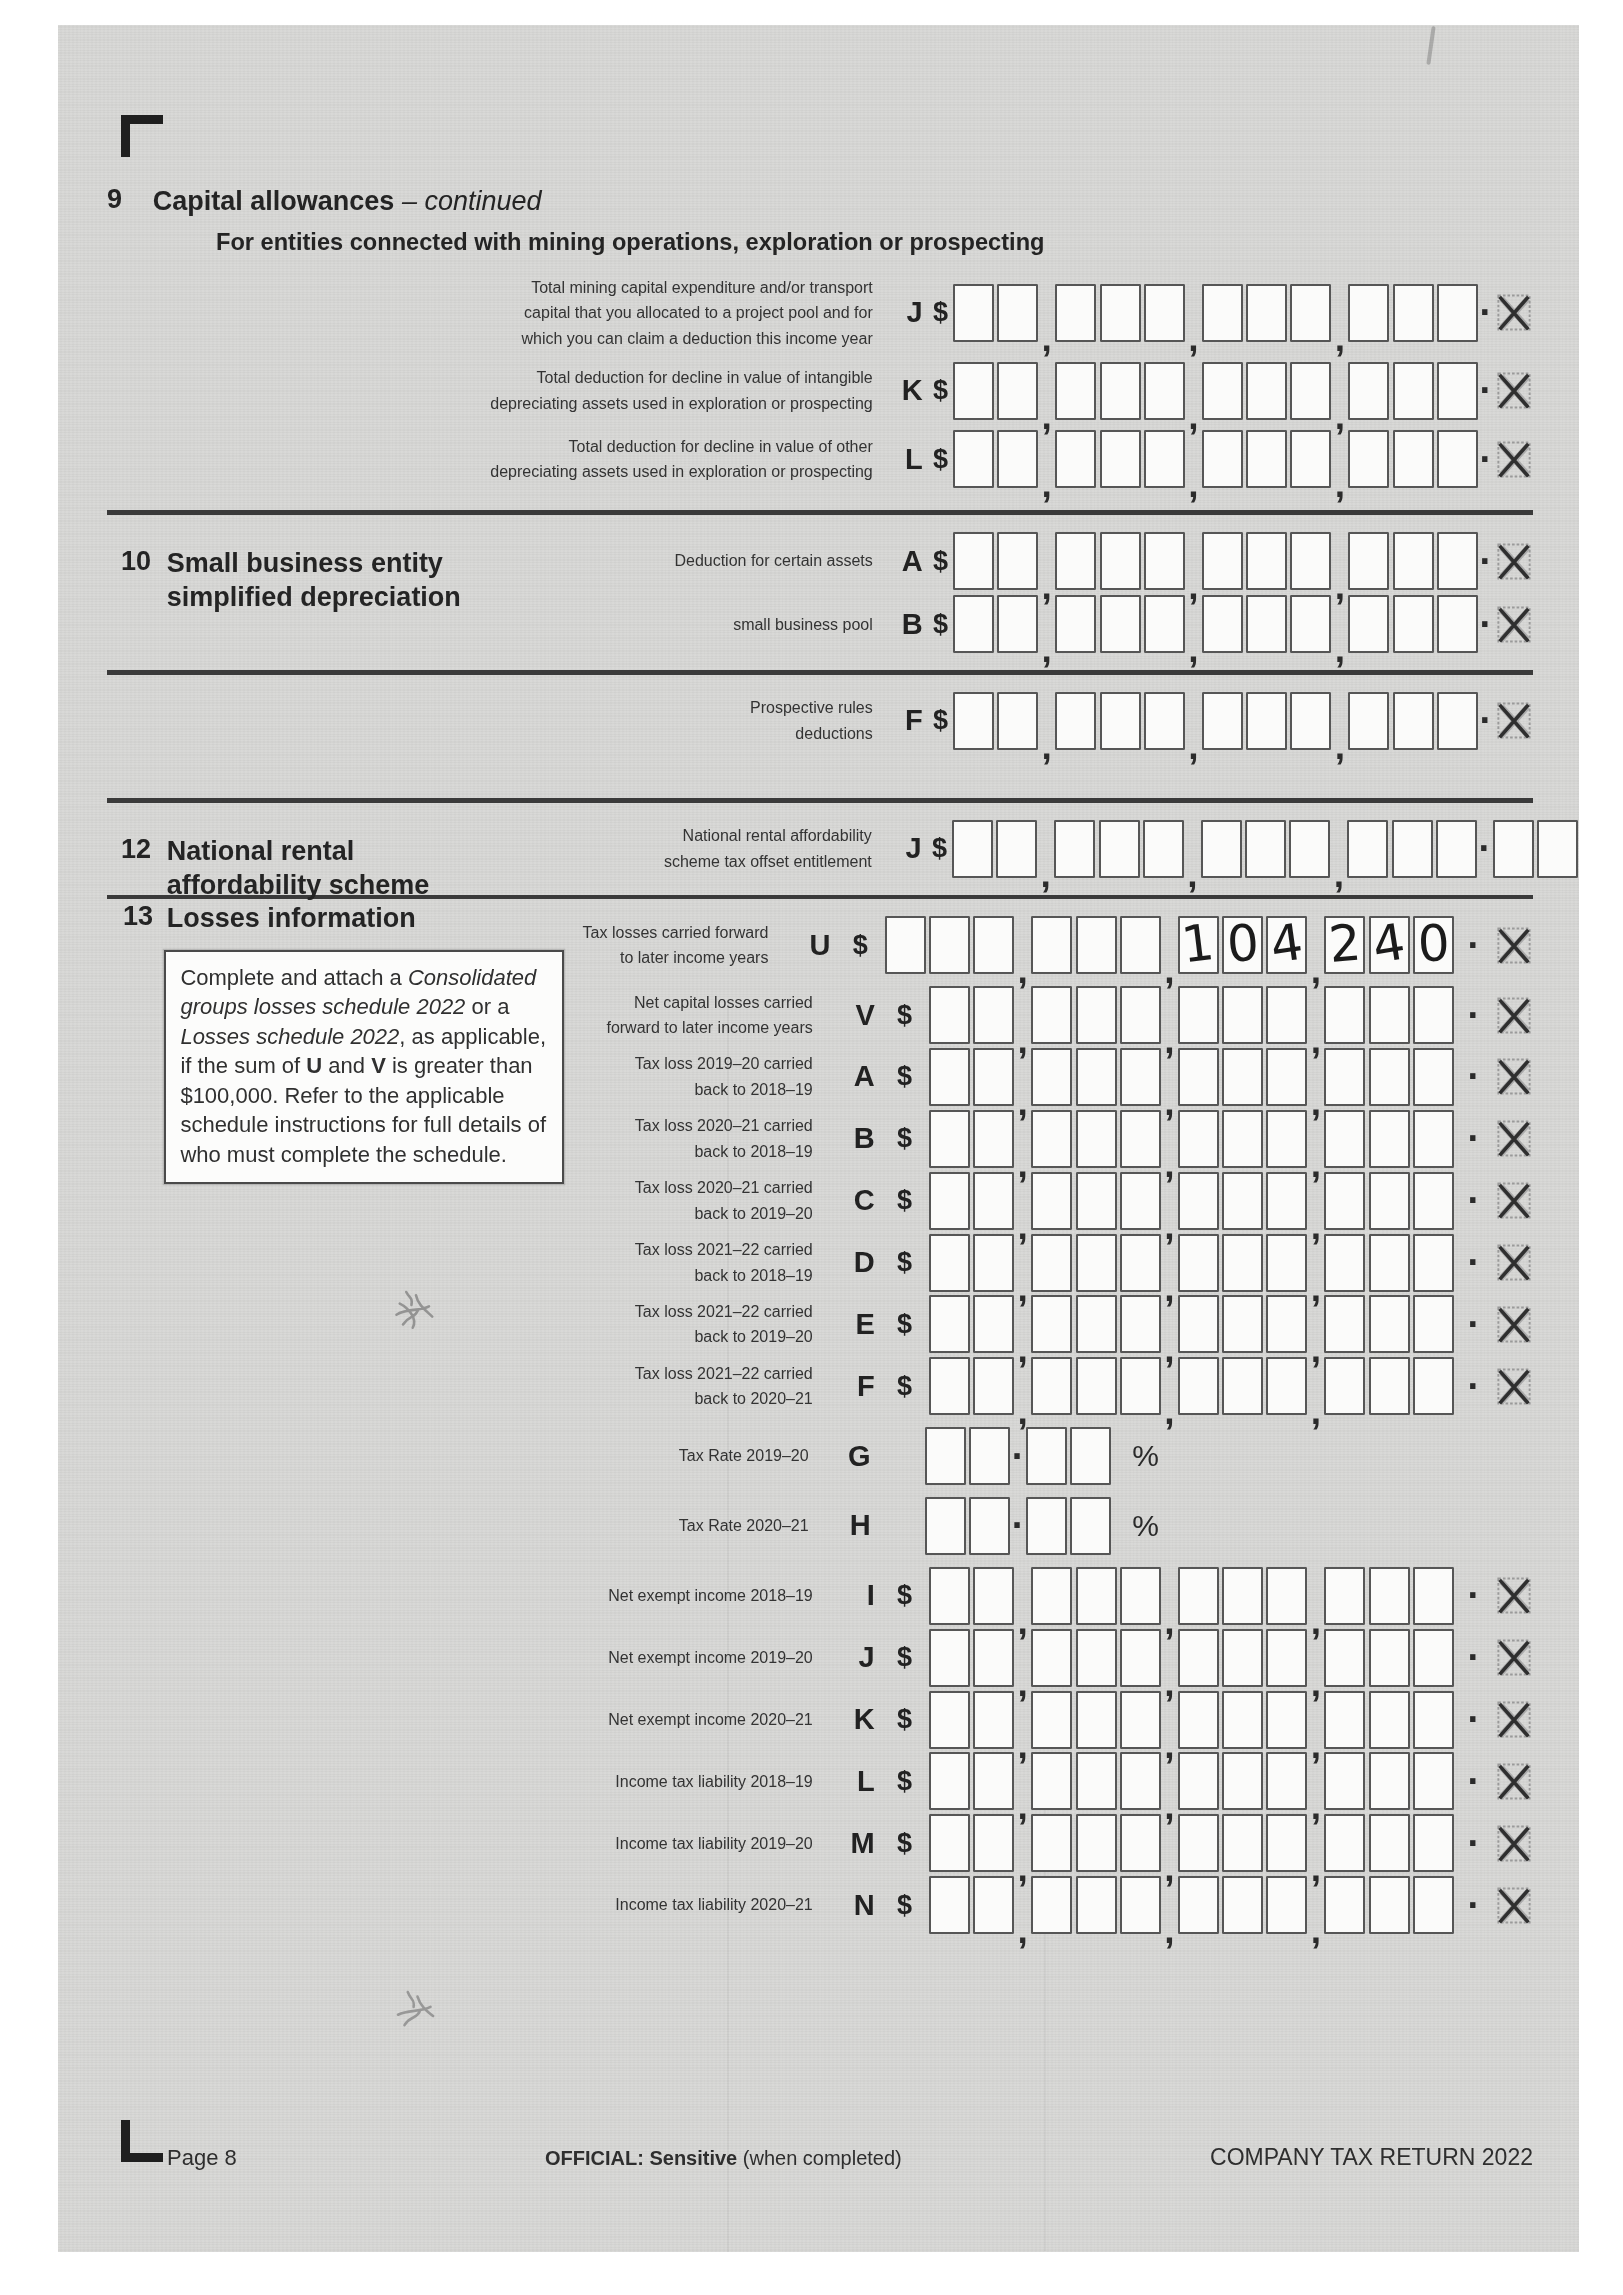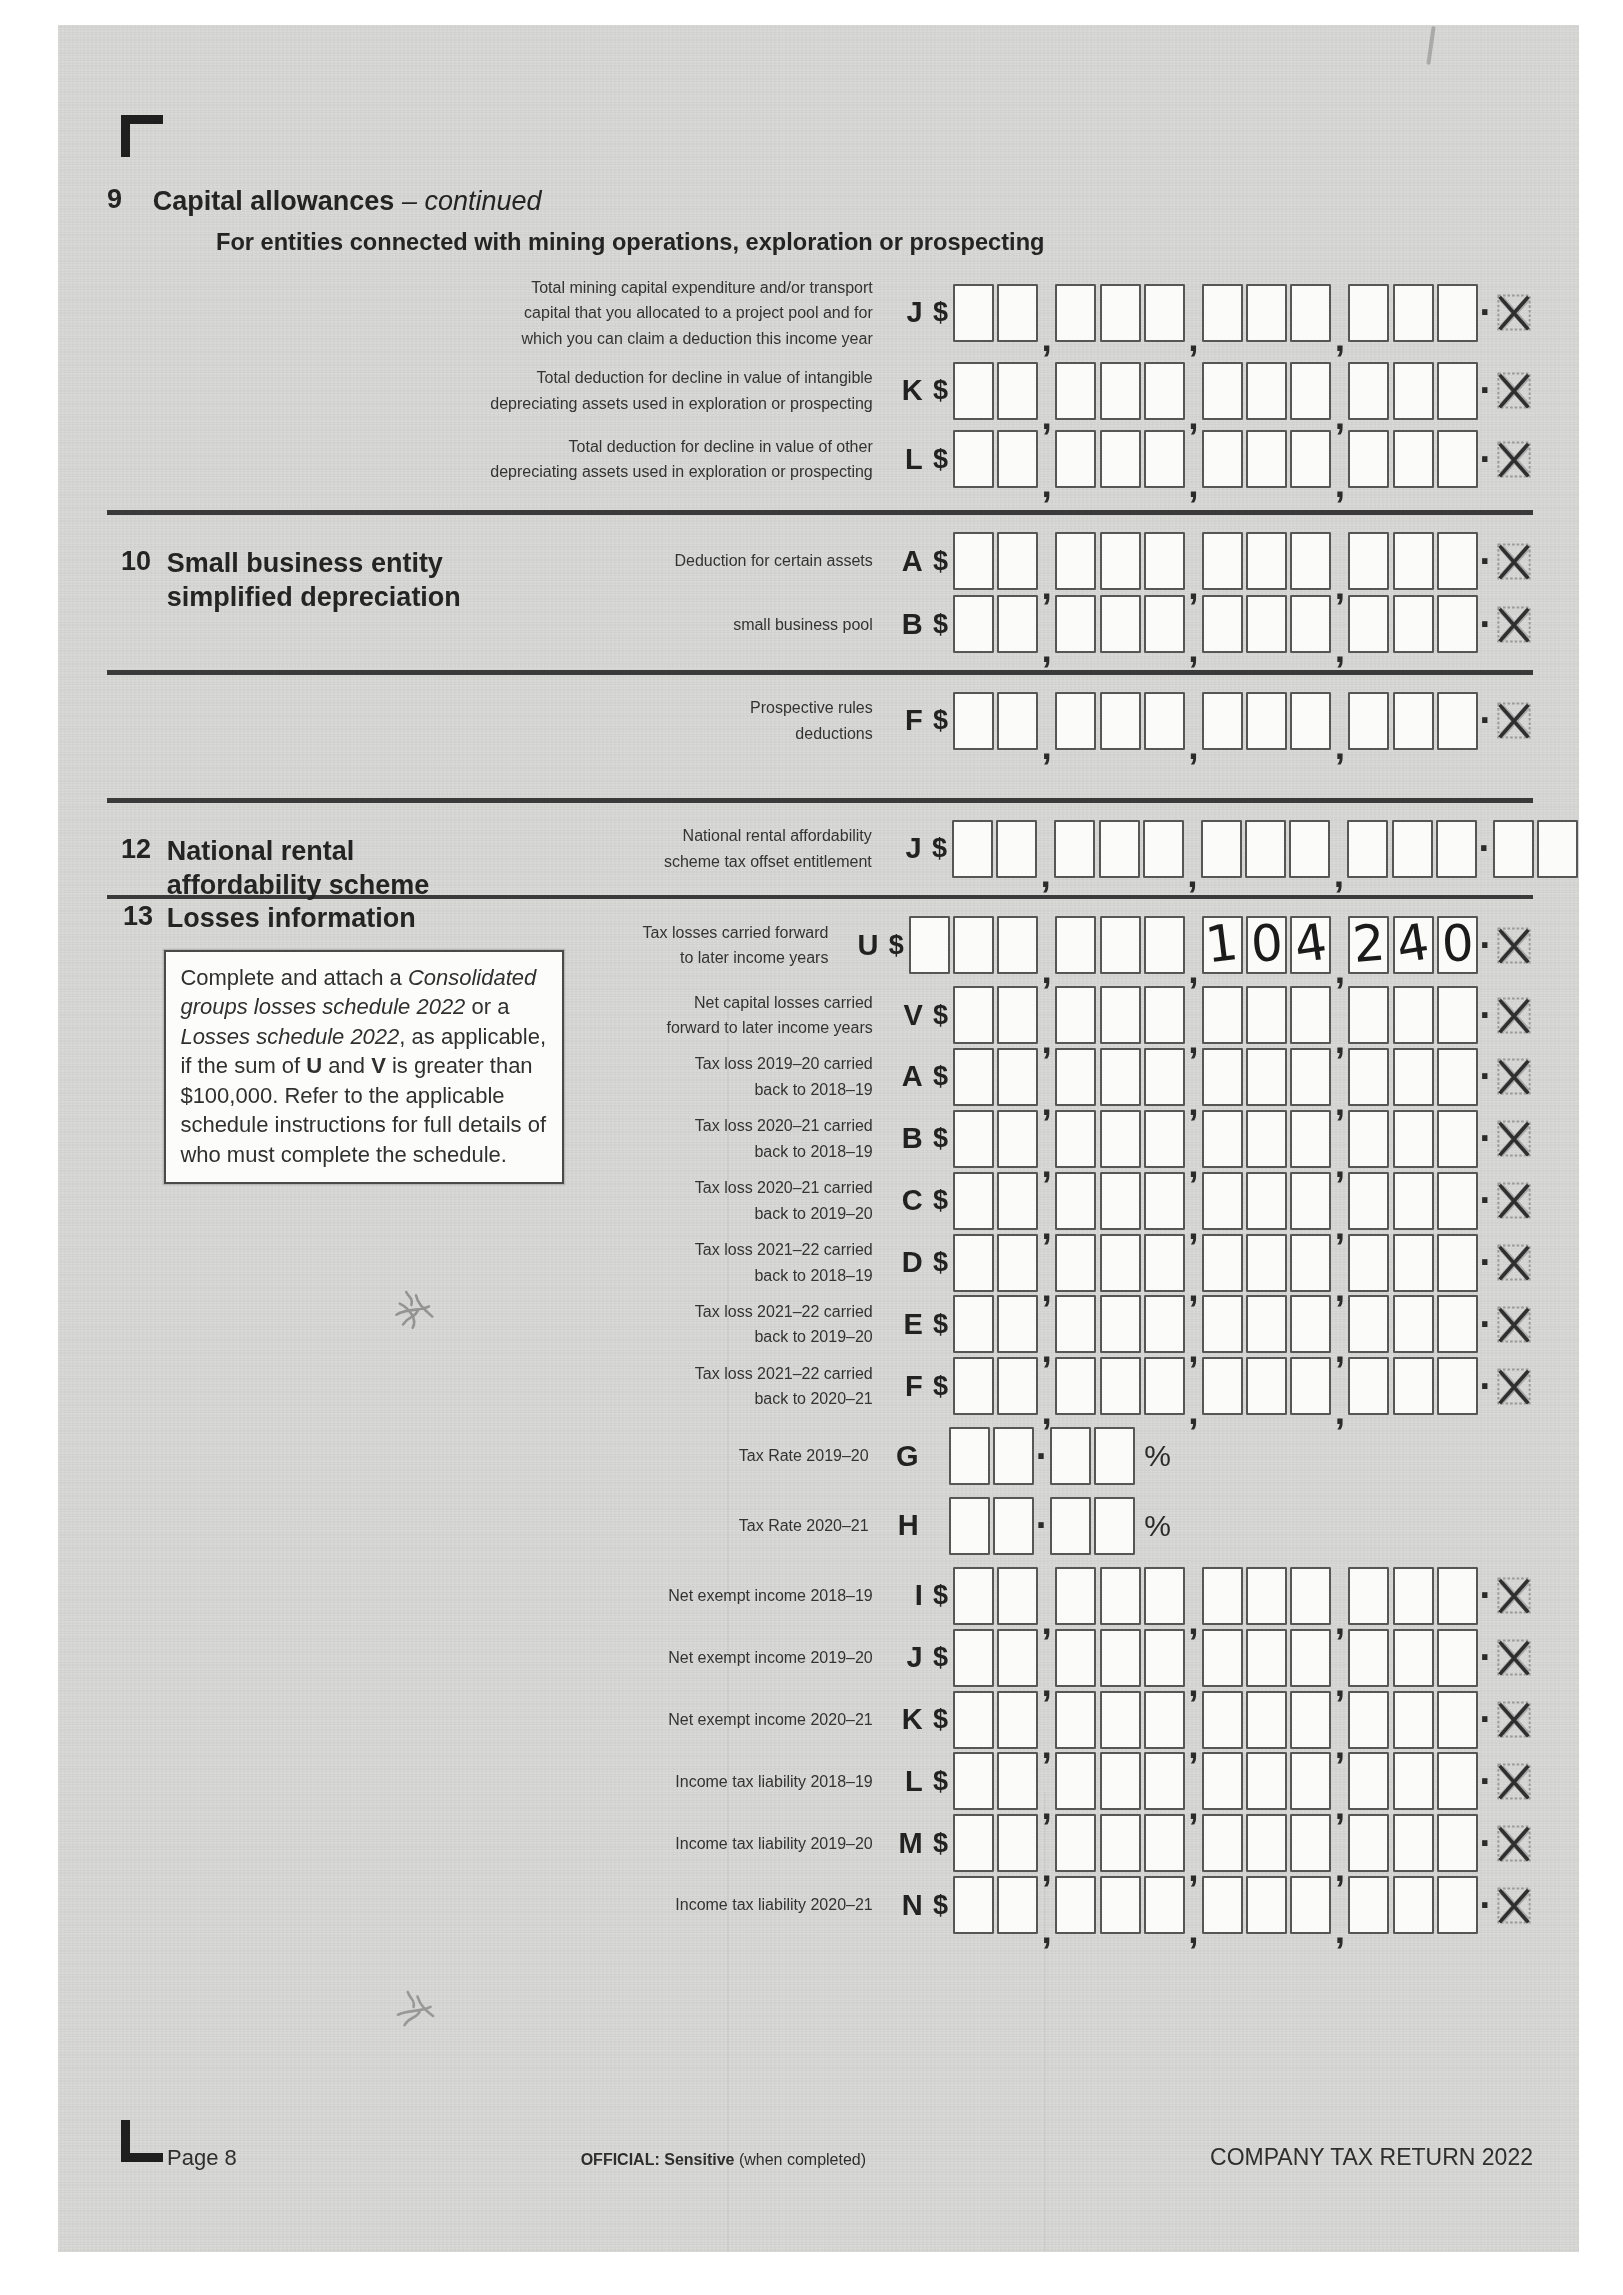--- a/index.html
+++ b/index.html
@@ -31,21 +31,21 @@
   .sec-head.abs{position:absolute;left:63px;top:31px;}
   .sec-num{width:34px;font-size:27px;font-weight:700;color:#242424;flex:none;}
   .sec-title{margin:0 0 0 11.8px;font-size:27px;line-height:34px;font-weight:700;color:#242424;}
   .sec-title .cont{font-weight:400;font-style:italic;}
   .sec-sub{margin:11.8px 0 0 109px;font-size:23.6px;font-weight:700;color:#242424;}
 
   .rows{margin-top:18.3px;}
   .rows.tight{margin-top:0;}
   .mrow{display:flex;align-items:center;margin-bottom:10.5px;}
   .rows.tight .mrow{margin-bottom:5.2px;}
-  .rows.losses .mrow{margin-bottom:3.9px;}
+  .rows.losses .mrow{margin-bottom:3.9px;gap:12px;}
   .rows.losses .mrow.gapafter{margin-bottom:11.8px;}
   .mrow.overhang{margin-right:-45px;}
 
   .mlabel{flex:1;text-align:right;padding-right:13px;font-size:16px;color:#333;}
   .lab-line{line-height:25.5px;white-space:nowrap;}
   .mletter{width:37px;text-align:right;font-weight:700;font-size:29px;color:#222;padding-right:5.2px;flex:none;}
   .mdollar{width:25px;text-align:center;font-weight:700;font-size:27px;color:#222;flex:none;}
 
   .boxes{display:flex;align-items:center;flex:none;}
   .bgroup{display:flex;gap:3.3px;flex:none;}
@@ -63,21 +63,21 @@
   .notebox{
     position:absolute;left:106px;top:51px;width:367px;
     background:#fcfcfb;border:2.6px solid #4a4a4a;box-shadow:0 0 0 1.3px rgba(130,130,130,.35);
     padding:10.5px 14.4px 13px 14.4px;font-size:22px;line-height:29.5px;color:#303030;
   }
   .seg-i{font-style:italic;}
   .seg-b{font-weight:700;}
 
   .footer{position:absolute;left:49px;right:46px;top:2119px;display:flex;align-items:baseline;font-size:22px;color:#2e2e2e;}
   .footer .fp{margin-left:60px;flex:none;}
-  .footer .fc{flex:1;text-align:center;font-size:16px;}
+  .footer .fc{flex:1;text-align:center;font-size:20px;}
   .footer .fc b{font-weight:700;}
   .footer .fr{flex:none;font-size:23px;letter-spacing:0px;text-align:right;}
 
   .smudge{position:absolute;opacity:.55;}
   .penmark{position:absolute;left:1371px;top:1.3px;width:3.9px;height:39px;background:rgba(90,90,90,.35);transform:rotate(8deg);border-radius:2px;}
 </style>
 </head>
 <body>
 
 <div class="page">

